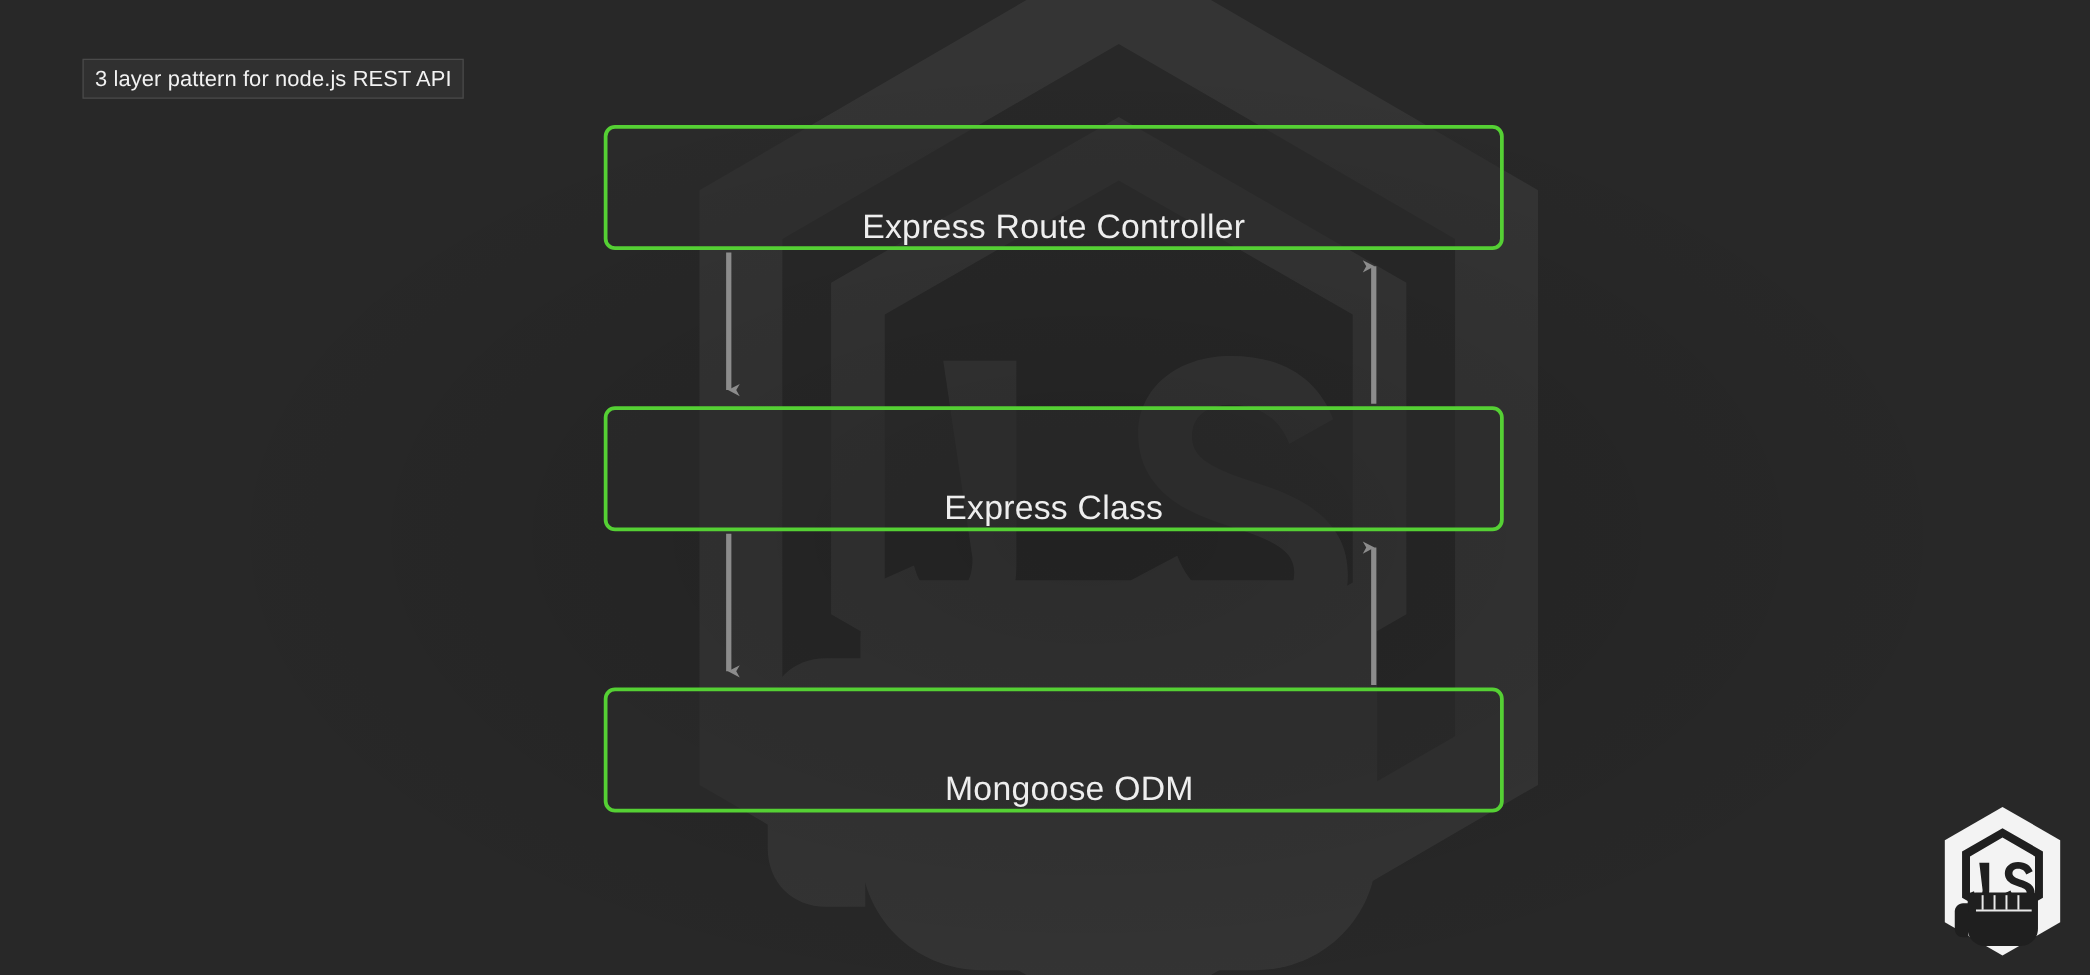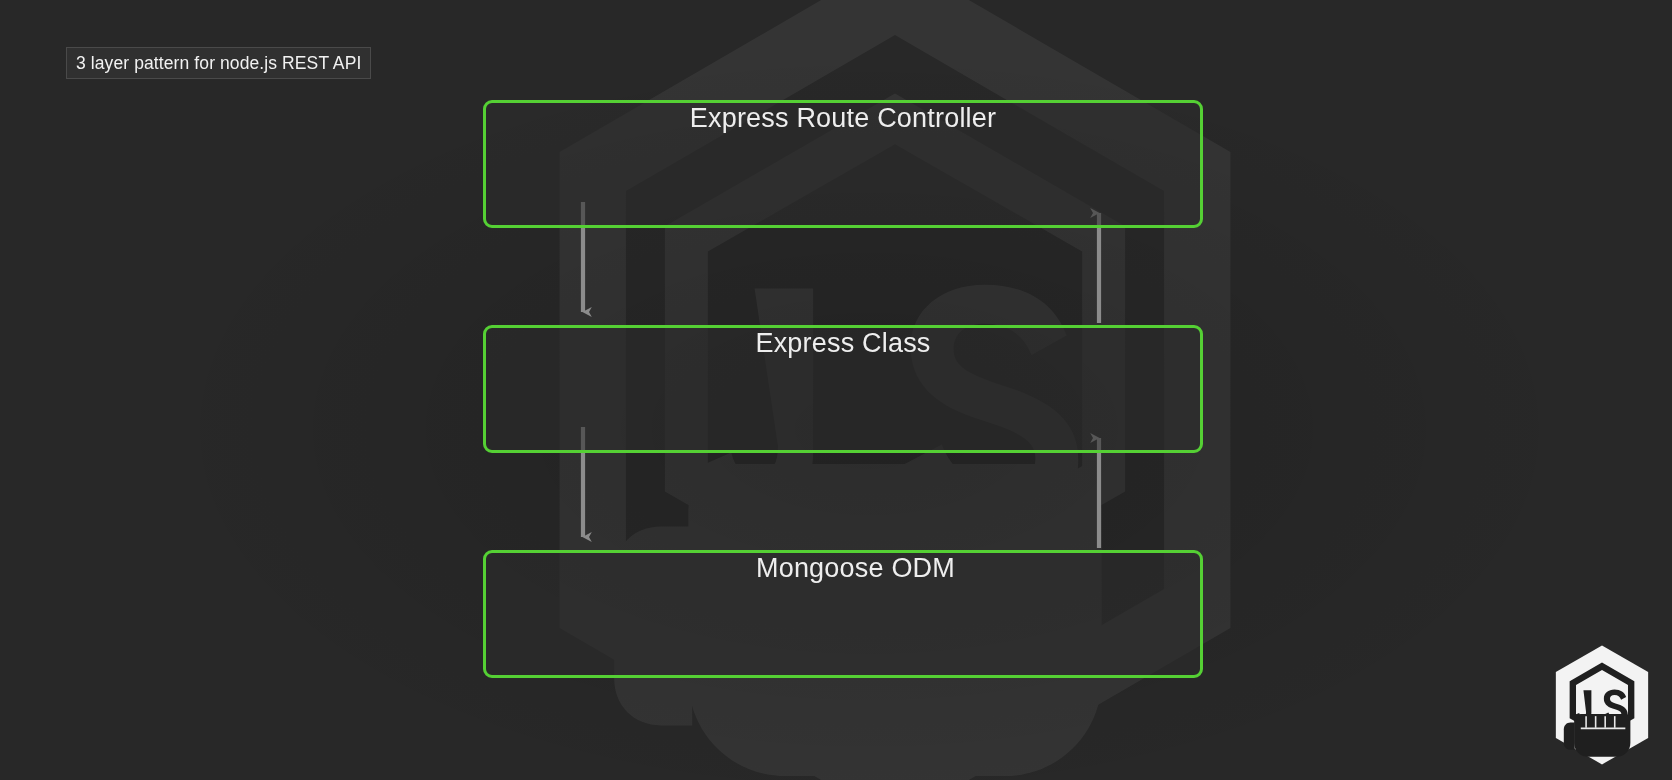--- a/index.html
+++ b/index.html
@@ -54,27 +54,27 @@
     font-size: 17.5px;
     letter-spacing: 0.1px;
     white-space: nowrap;
   }
 
   
   .layer-box {
     position: absolute;
     left: 483px;
     width: 720px;
-    height: 128px;
+    height: 100px;
     box-sizing: border-box;
     border: 3px solid #55d034;
     border-radius: 9px;
     background: rgba(44,44,44,0.55);
     display: flex;
-    align-items: flex-start;
+    align-items: flex-end;
     justify-content: center;
     color: #eeeeee;
     font-size: 27px;
     font-weight: 400;
     letter-spacing: 0.2px;
   }
   #box-0 { top: 100px; }
   #box-1 { top: 325px; }
   #box-2 { top: 550px; padding-left: 25px; }
 

